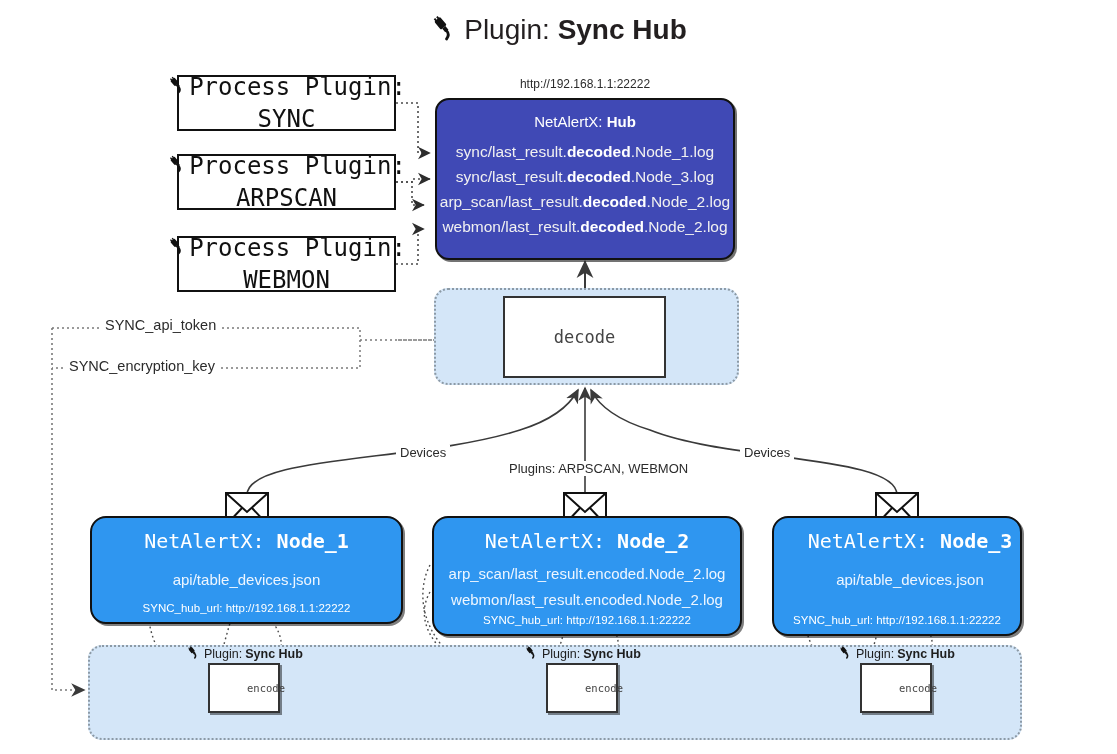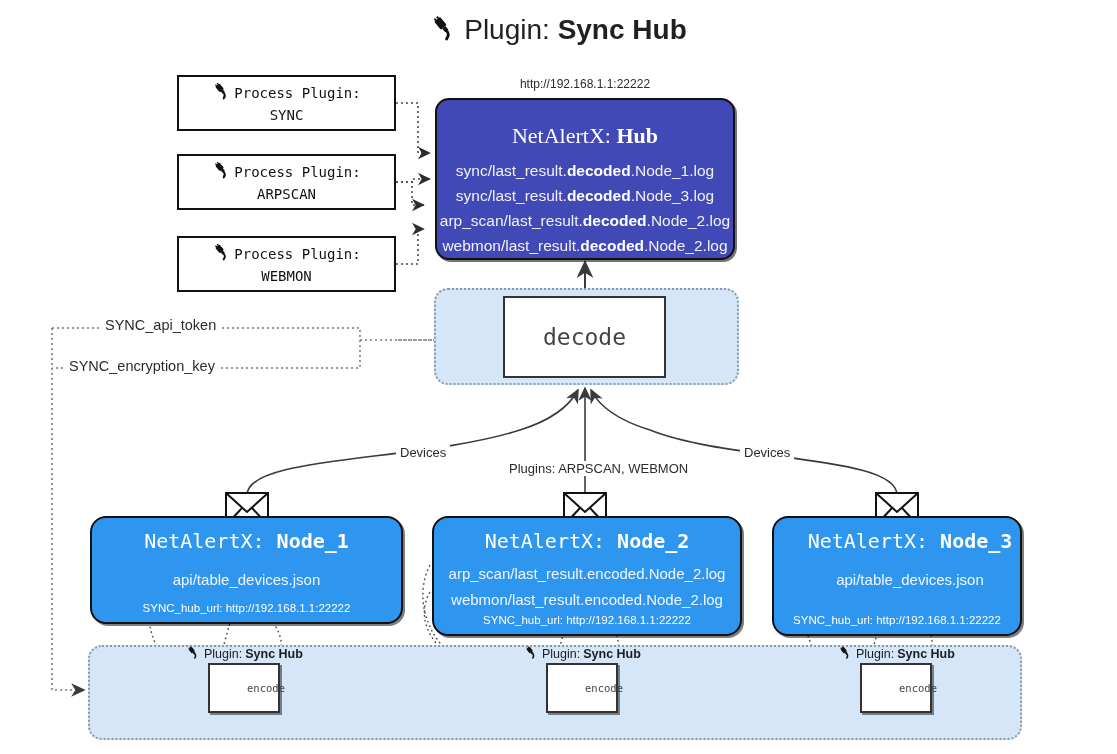--- a/index.html
+++ b/index.html
@@ -12,44 +12,44 @@
 
   
   #title{position:absolute;left:0;top:14px;width:1117px;text-align:center;
          font-size:28px;color:#231f20;white-space:nowrap;}
   #title .plug{display:inline-block;vertical-align:-3px;margin-right:6px;}
   #title .strong{font-weight:bold;}
 
   
   .procbox{border:2px solid #111;background:#fff;
            font-family:"DejaVu Sans Mono","Liberation Mono",monospace;
-           font-size:14px;line-height:1.35;color:#111;
+           font-size:24px;line-height:1.35;color:#111;
            display:flex;flex-direction:column;align-items:center;justify-content:center;
            text-align:center;}
   .procbox .l1{display:flex;align-items:center;gap:2px;white-space:nowrap;}
   .procbox .l2{white-space:nowrap;}
 
   
   #hub{background:#4049b5;border:2px solid #111;border-radius:14px;
        box-shadow:2px 2px 0 rgba(0,0,0,.55);}
-  #hub .hubtitle{color:#fff;font-family:Liberation Serif, serif;
-       font-size:22px;text-align:center;margin-top:23px;white-space:nowrap;}
+  #hub .hubtitle{color:#fff;font-family:Liberation Sans, sans-serif;
+       font-size:15px;text-align:center;margin-top:13px;white-space:nowrap;}
   #hub .hubtitle b{font-weight:bold;}
   #hub .rows{margin-top:9px;}
   #hub .row{color:#f1f1f1;font-size:15.5px;line-height:25px;text-align:center;white-space:nowrap;}
   #hub .row b{color:#fff;font-weight:bold;}
   #huburl{position:absolute;font-size:12px;color:#2b2b2b;white-space:nowrap;text-align:center;}
 
   
   .bluezone{background:#d4e6f8;border:2px dotted #8c9aa6;border-radius:14px;}
 
   .whitebox{background:#fff;border:2px solid #333;
             display:flex;align-items:center;justify-content:center;
             font-family:"DejaVu Sans Mono","Liberation Mono",monospace;color:#444;}
-  #decodebox{font-size:23px;}
+  #decodebox{font-size:17px;}
   .encodebox{font-size:10.5px;box-shadow:2px 2px 0 rgba(0,0,0,.45);padding-left:44px;}
 
   .pluglabel{position:absolute;font-size:12.5px;color:#1d1d1d;white-space:nowrap;
              display:flex;align-items:center;gap:3px;}
   .pluglabel b{font-weight:bold;}
 
   
   .netnode{background:#2f96f0;border:2px solid #111;border-radius:16px;
            box-shadow:2px 2px 0 rgba(0,0,0,.5);}
   .netnode .nt{color:#fff;font-family:"DejaVu Sans Mono","Liberation Mono",monospace;

